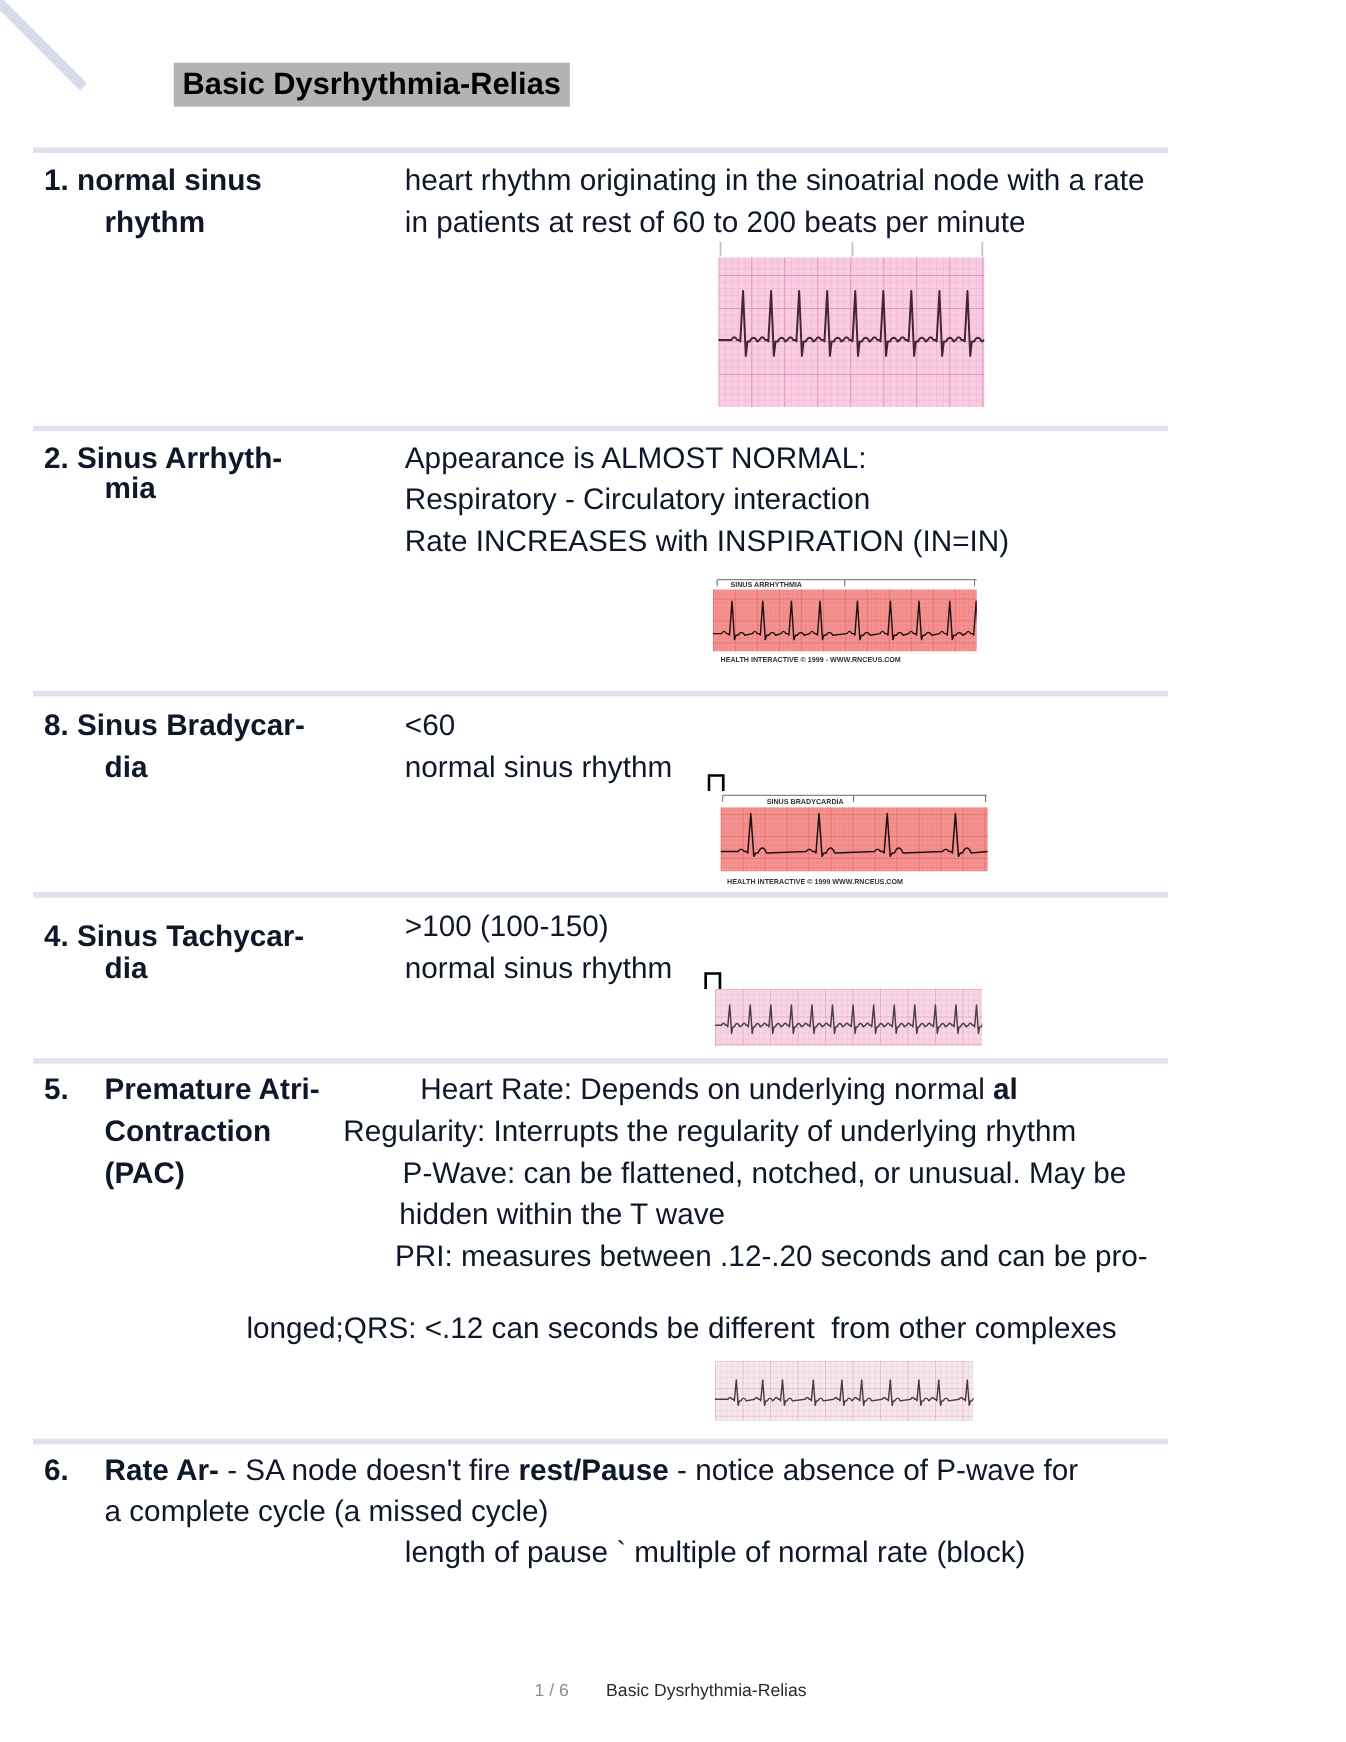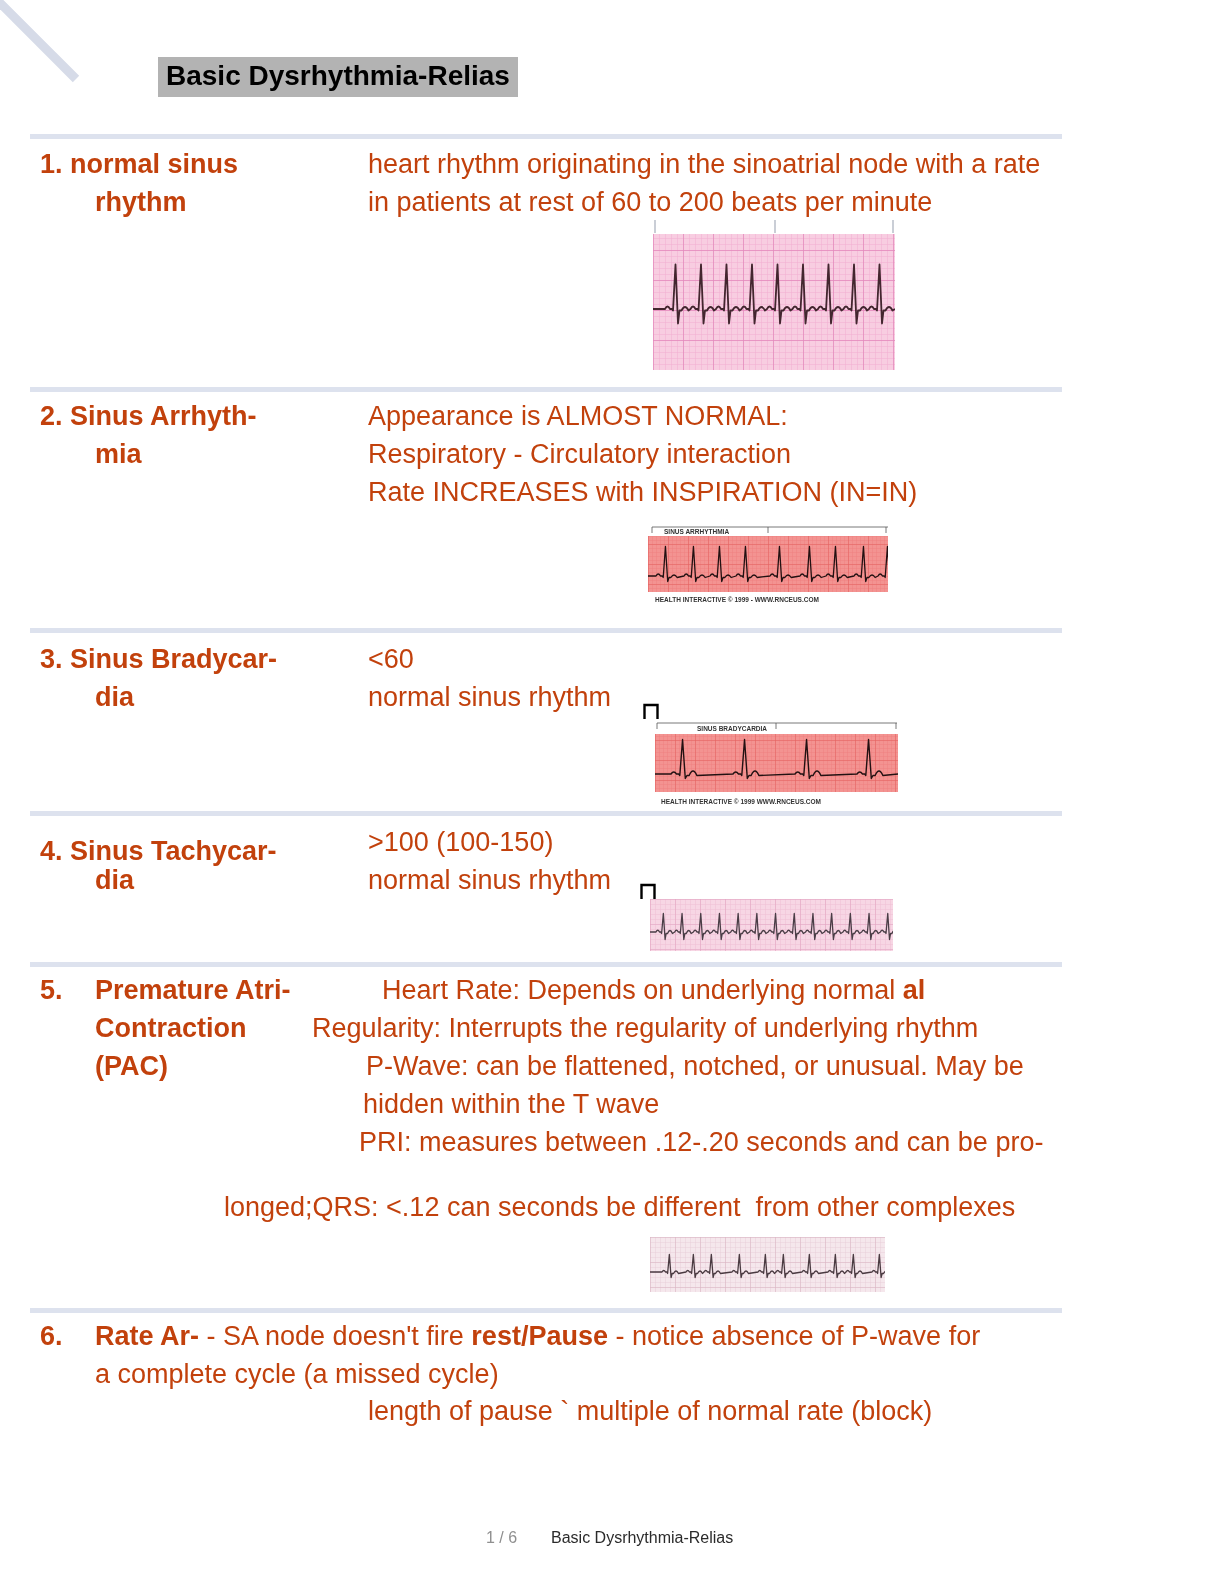--- a/index.html
+++ b/index.html
@@ -1,20 +1,20 @@
 <!DOCTYPE html>
 <html><head>
 <meta charset="utf-8">
 <style>
   html,body { margin:0; padding:0; background:#ffffff; }
   .page {
     position:relative; width:1062px; height:1584px; background:#ffffff;
     font-family:"Liberation Sans", sans-serif; color:#0d0d0d; overflow:hidden;
   }
-  .t { position:absolute; font-size:27px; line-height:1.2; white-space:pre; color:#c2410c; }
+  .t { position:absolute; font-size:27px; line-height:1.2; white-space:pre; color:#0f172a; }
   .b { font-weight:bold; }
   .title {
     position:absolute; left:158px; top:57px; background:#b3b3b3;
     font-size:28px; font-weight:bold; padding:3px 8px 5px 8px; color:#000;
   }
   .hr { position:absolute; left:30px; width:1165px; height:5px; background:#dde2ee; }
   .ecg { position:absolute; }
   .cal { position:absolute; }
   .footer-text { position:absolute; font-size:16px; line-height:1; white-space:pre; }
   svg text { font-family:"Liberation Sans", sans-serif; }
@@ -56,21 +56,21 @@
       <line x1="240" y1="0" x2="240" y2="13" stroke="#b9bec9" stroke-width="1.5"></line>
       <rect y="14" width="242" height="136" fill="#f8cde1"></rect>
       <rect y="14" width="242" height="136" fill="url(#p1s)"></rect>
       <rect y="14" width="242" height="136" fill="url(#p1l)"></rect>
       <path id="w1" fill="none" stroke="#43262f" stroke-width="1.8" stroke-linejoin="round" d="M0 89 L12 89 q2.5 -5 5 0 l2 0 l1 1.5 l2.5 -46 l2.5 59 l1.5 -13 l2 0 q3.5 -7 7 0 L37.5 89 q2.5 -5 5 0 l2 0 l1 1.5 l2.5 -46 l2.5 59 l1.5 -13 l2 0 q3.5 -7 7 0 L63 89 q2.5 -5 5 0 l2 0 l1 1.5 l2.5 -46 l2.5 59 l1.5 -13 l2 0 q3.5 -7 7 0 L88.5 89 q2.5 -5 5 0 l2 0 l1 1.5 l2.5 -46 l2.5 59 l1.5 -13 l2 0 q3.5 -7 7 0 L114 89 q2.5 -5 5 0 l2 0 l1 1.5 l2.5 -46 l2.5 59 l1.5 -13 l2 0 q3.5 -7 7 0 L139.5 89 q2.5 -5 5 0 l2 0 l1 1.5 l2.5 -46 l2.5 59 l1.5 -13 l2 0 q3.5 -7 7 0 L165 89 q2.5 -5 5 0 l2 0 l1 1.5 l2.5 -46 l2.5 59 l1.5 -13 l2 0 q3.5 -7 7 0 L190.5 89 q2.5 -5 5 0 l2 0 l1 1.5 l2.5 -46 l2.5 59 l1.5 -13 l2 0 q3.5 -7 7 0 L216 89 q2.5 -5 5 0 l2 0 l1 1.5 l2.5 -46 l2.5 59 l1.5 -13 l2 0 q3.5 -7 7 0 L242 89"></path>
     </svg>
   </section>
 
   <section>
     <span class="t b" style="left:40px;top:400px">2. Sinus Arrhyth-</span>
-    <span class="t b" style="left:95px;top:438px">mia</span>
+    <span class="t b" style="left:95px;top:428px">mia</span>
     <span class="t" style="left:368px;top:400px">Appearance is ALMOST NORMAL:</span>
     <span class="t" style="left:368px;top:438px">Respiratory - Circulatory interaction</span>
     <span class="t" style="left:368px;top:476px">Rate INCREASES with INSPIRATION (IN=IN)</span>
     <svg class="ecg" style="left:648px;top:524px" width="240" height="80" viewBox="0 0 240 80">
       <defs>
         <pattern id="p2s" width="4" height="4" patternUnits="userSpaceOnUse">
           <path d="M4 0H0V4" fill="none" stroke="#ee7e7d" stroke-width="0.8"></path>
         </pattern>
         <pattern id="p2l" width="20" height="20" patternUnits="userSpaceOnUse">
           <path d="M20 0H0V20" fill="none" stroke="#e4605e" stroke-width="1"></path>
@@ -84,21 +84,21 @@
       <text x="16" y="10" font-size="6.5" font-weight="bold" fill="#333">SINUS ARRHYTHMIA</text>
       <rect y="12" width="240" height="56" fill="#f39391"></rect>
       <rect y="12" width="240" height="56" fill="url(#p2s)"></rect>
       <rect y="12" width="240" height="56" fill="url(#p2l)"></rect>
       <path id="w2" fill="none" stroke="#231112" stroke-width="1.3" stroke-linejoin="round" d="M0 52 L8 52 q2.25 -4 4.5 0 l1.8 0 l0.9 1.5 l2.25 -31 l2.25 35 l1.35 -4 l1.8 0 q3.15 -5 6.3 0 L36 52 q2.25 -4 4.5 0 l1.8 0 l0.9 1.5 l2.25 -31 l2.25 35 l1.35 -4 l1.8 0 q3.15 -5 6.3 0 L62 52 q2.25 -4 4.5 0 l1.8 0 l0.9 1.5 l2.25 -31 l2.25 35 l1.35 -4 l1.8 0 q3.15 -5 6.3 0 L88 52 q2.25 -4 4.5 0 l1.8 0 l0.9 1.5 l2.25 -31 l2.25 35 l1.35 -4 l1.8 0 q3.15 -5 6.3 0 L122 52 q2.25 -4 4.5 0 l1.8 0 l0.9 1.5 l2.25 -31 l2.25 35 l1.35 -4 l1.8 0 q3.15 -5 6.3 0 L152 52 q2.25 -4 4.5 0 l1.8 0 l0.9 1.5 l2.25 -31 l2.25 35 l1.35 -4 l1.8 0 q3.15 -5 6.3 0 L178 52 q2.25 -4 4.5 0 l1.8 0 l0.9 1.5 l2.25 -31 l2.25 35 l1.35 -4 l1.8 0 q3.15 -5 6.3 0 L206 52 q2.25 -4 4.5 0 l1.8 0 l0.9 1.5 l2.25 -31 l2.25 35 l1.35 -4 l1.8 0 q3.15 -5 6.3 0 L230 52 q2.25 -4 4.5 0 l1.8 0 l0.9 1.5 l2.25 -31 l2.25 35 l1.35 -4 l1.8 0 q3.15 -5 6.3 0 L240 52"></path>
       <text x="7" y="78" font-size="6.5" font-weight="bold" fill="#333">HEALTH  INTERACTIVE  © 1999 - WWW.RNCEUS.COM</text>
     </svg>
   </section>
 
   <section>
-    <span class="t b" style="left:40px;top:643px">3. Sinus Bradycar-</span>
+    <span class="t b" style="left:40px;top:643px">8. Sinus Bradycar-</span>
     <span class="t b" style="left:95px;top:681px">dia</span>
     <span class="t" style="left:368px;top:643px">&lt;60</span>
     <span class="t" style="left:368px;top:681px">normal sinus rhythm</span>
     <svg class="cal" style="left:643px;top:703px" width="17" height="17">
       <path d="M1.5 16V2H14.5V16" fill="none" stroke="#000" stroke-width="2.4"></path>
     </svg>
     <svg class="ecg" style="left:655px;top:720px" width="243" height="86" viewBox="0 0 243 86">
       <defs>
         <pattern id="p3s" width="4" height="4" patternUnits="userSpaceOnUse">
           <path d="M4 0H0V4" fill="none" stroke="#ee7e7d" stroke-width="0.8"></path>

